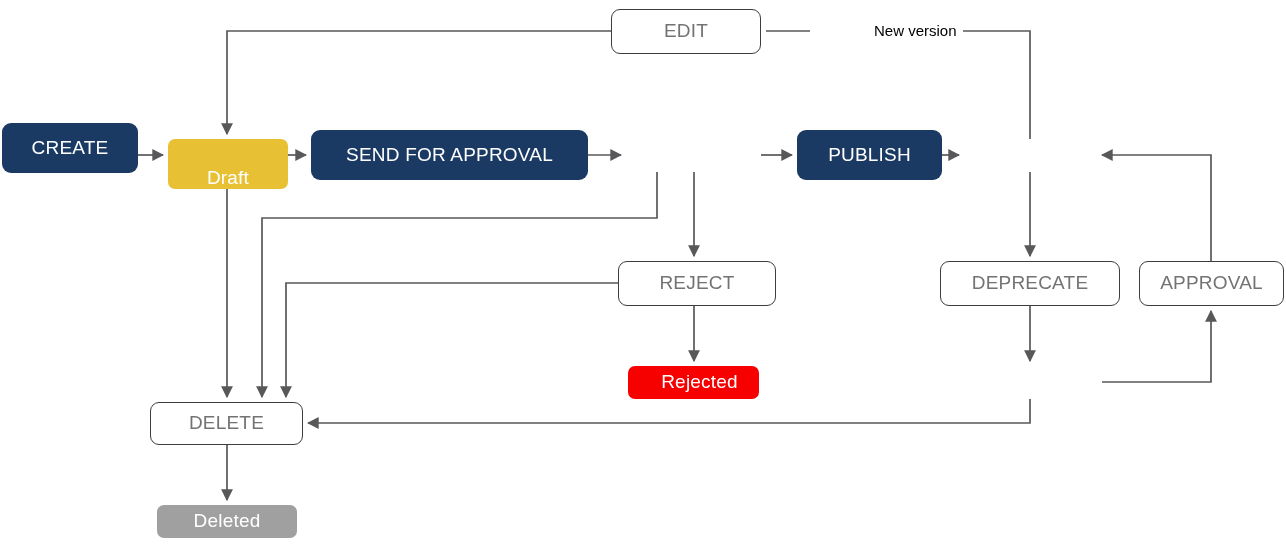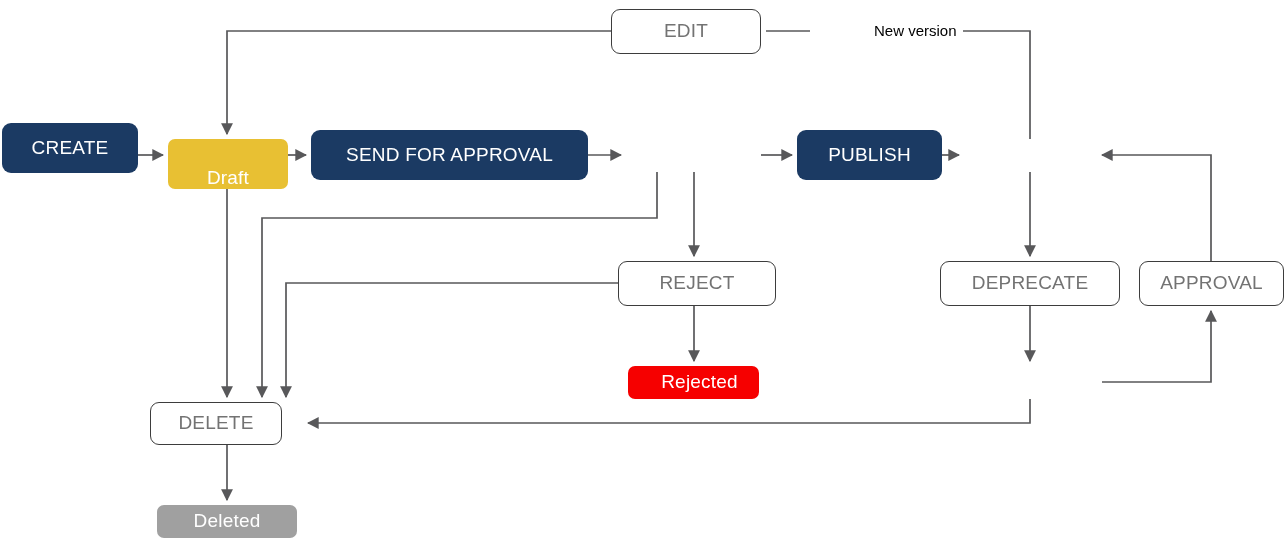--- a/index.html
+++ b/index.html
@@ -156,21 +156,21 @@
 
   <div class="node action" style="left:940px; top:261px; width:180px; height:45px;">
     <span>DEPRECATE</span>
   </div>
 
   <div class="node action" style="left:1139px; top:261px; width:145px; height:45px;">
     <span>APPROVAL</span>
   </div>
 
 
-  <div class="node action" style="left:150px; top:402px; width:132px; height:43px;">
+  <div class="node action" style="left:150px; top:402px; width:153px; height:43px;">
     <span>DELETE</span>
   </div>
 
   <div class="node state" style="left:157px; top:505px; width:140px; height:33px; background:#a0a0a0;">
     <span>Deleted</span>
   </div>
 
   <div class="edge-label" style="left:868px; top:22px;">New version</div>
 
 </div>

